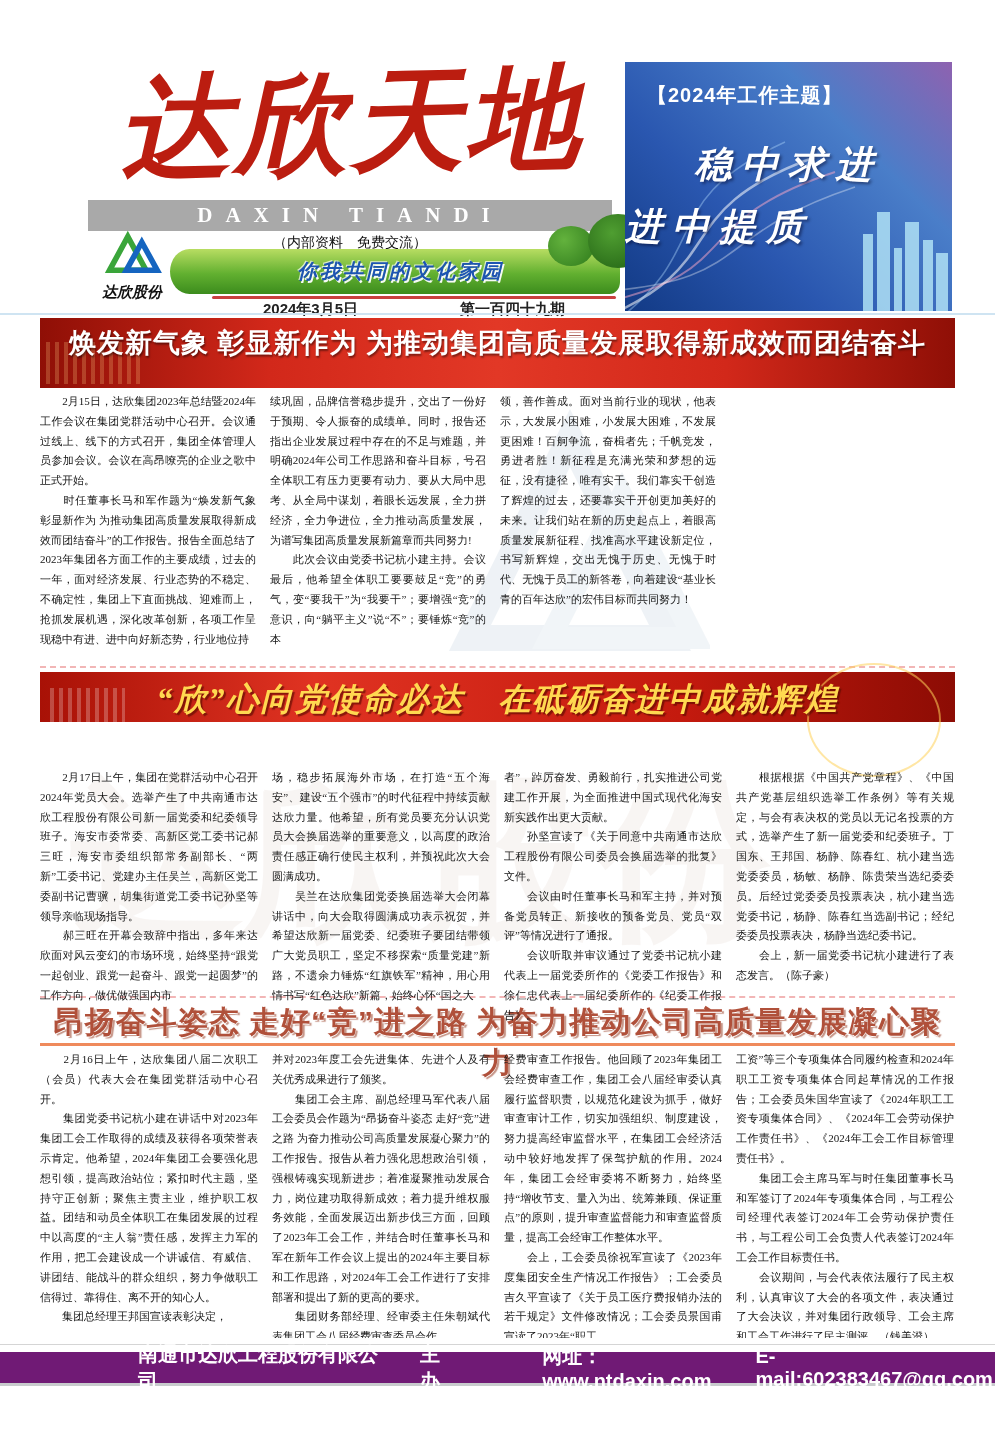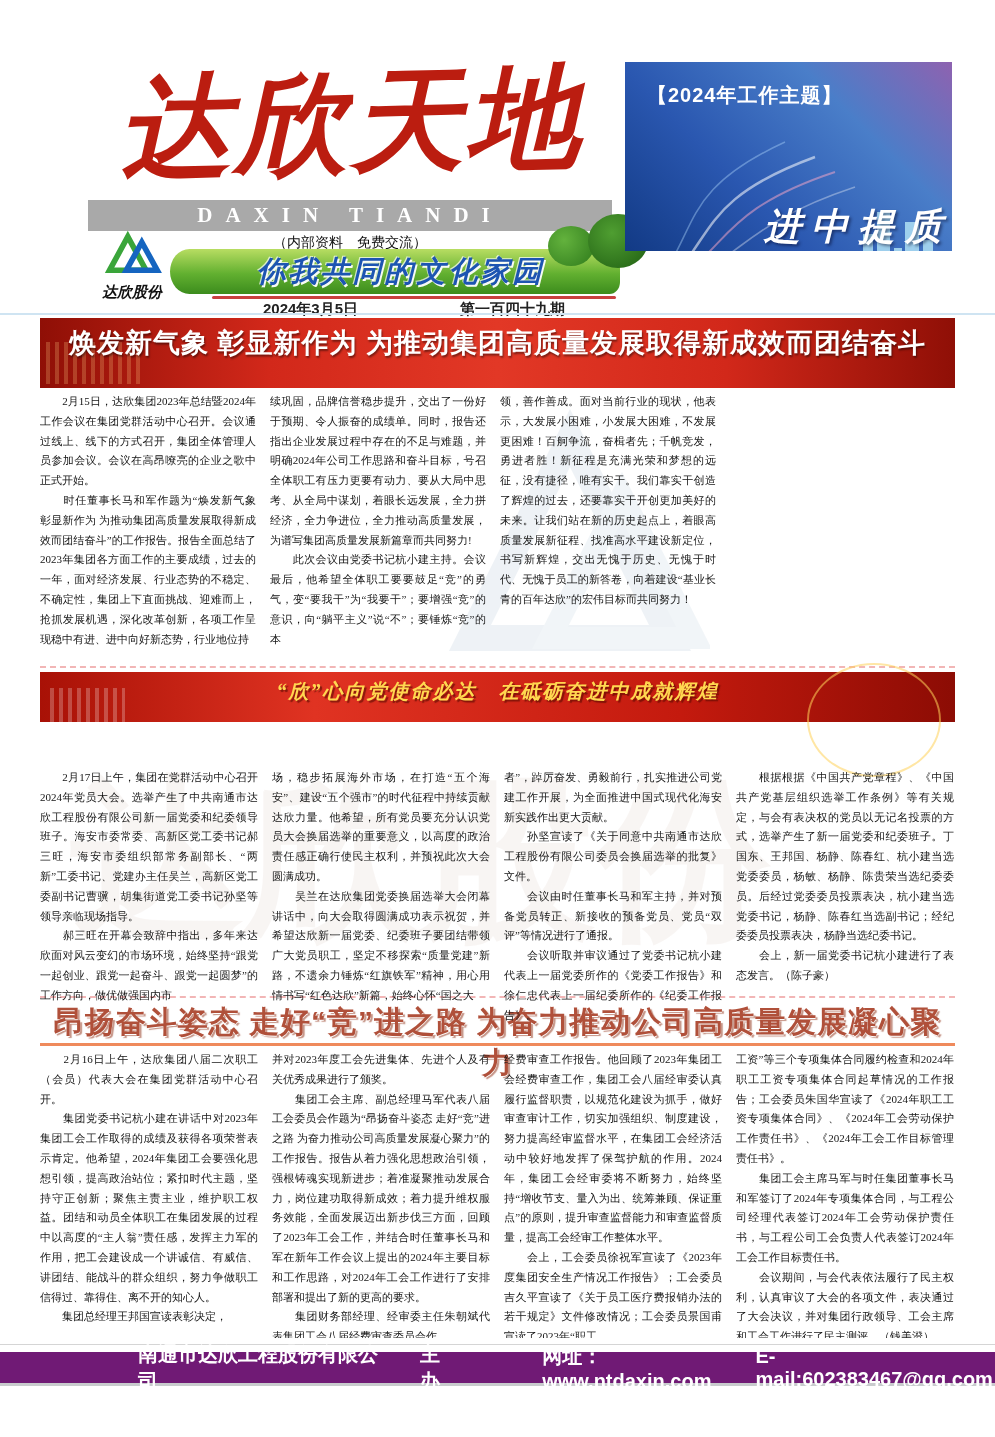--- a/index.html
+++ b/index.html
@@ -14,55 +14,55 @@
       color:#fff;font-family:"Liberation Serif",serif;font-weight:bold;font-size:21px;
       letter-spacing:13px;text-align:center;line-height:31px;}
   .neibu{position:absolute;left:88px;top:234px;width:524px;text-align:center;
       font-size:14px;color:#111;font-family:"Liberation Sans",sans-serif;}
   .logo{position:absolute;left:92px;top:226px;width:80px;text-align:center;}
   .logo-label{font-size:15px;font-weight:bold;font-style:italic;color:#111;margin-top:1px;}
   .culture{position:absolute;left:170px;top:249px;width:450px;height:45px;
       background:linear-gradient(180deg,#b8dd62,#62b030 55%,#3c8c1d);
       border-radius:26px 12px 14px 26px/30px 16px 16px 30px;
       display:flex;align-items:center;justify-content:center;}
-  .culture-text{font-size:29px;font-weight:bold;font-style:italic;color:#1d55b2;
+  .culture-text{font-size:20px;font-weight:bold;font-style:italic;color:#1d55b2;
       letter-spacing:3px;text-shadow:1.5px 1.5px 0 rgba(255,255,255,.95),-1px -1px 0 rgba(255,255,255,.7);margin-left:11px;}
   .tree{position:absolute;border-radius:50%;}
   .tree.t1{left:548px;top:226px;width:46px;height:40px;background:radial-gradient(circle at 35% 35%,#63b23d,#2e7a1b);}
   .tree.t2{left:588px;top:214px;width:60px;height:54px;background:radial-gradient(circle at 40% 35%,#4f9e31,#1f5e12);}
   .redline{position:absolute;left:212px;top:296px;width:404px;height:3px;background:#c94040;border-radius:2px;}
   .daterow{position:absolute;left:212px;top:300px;width:404px;display:flex;justify-content:space-around;
       font-size:15px;font-weight:bold;color:#222;font-family:"Liberation Sans",sans-serif;}
   
-  .theme{position:absolute;left:625px;top:62px;width:327px;height:189px;overflow:hidden;
+  .theme{position:absolute;left:625px;top:62px;width:327px;height:249px;overflow:hidden;
       background:linear-gradient(225deg,#8e62b0 0%,#4a7ec9 30%,#2a57b0 65%,#123a85 100%);}
   .theme-label{position:absolute;left:22px;top:20px;color:#fff;font-size:20px;font-weight:bold;
       font-family:"Liberation Sans",sans-serif;letter-spacing:1px;}
   .theme-l1{position:absolute;left:0;top:78px;width:100%;text-align:center;color:#fff;
       font-size:37px;font-weight:bold;font-style:italic;letter-spacing:10px;
       text-shadow:2px 2px 3px rgba(0,0,30,.45);}
-  .theme-l2{position:absolute;left:0;top:140px;width:100%;text-align:right;color:#fff;
+  .theme-l2{position:absolute;left:0;top:140px;width:100%;text-align:left;color:#fff;
       font-size:37px;font-weight:bold;font-style:italic;letter-spacing:10px;
       text-shadow:2px 2px 3px rgba(0,0,30,.45);}
   .theme svg{position:absolute;left:0;top:0;}
   .hdr-divider{position:absolute;left:0;top:313px;width:995px;height:2px;background:#cfe4f2;}
   
   .banner1{position:absolute;left:40px;top:318px;width:915px;height:70px;
       background:linear-gradient(90deg,#8f0f06,#d2281a 25%,#e23826 50%,#d2281a 75%,#8f0f06);}
   .banner1-title{position:absolute;left:0;top:7px;width:100%;text-align:center;color:#fff;
       font-size:27px;font-weight:bold;letter-spacing:1px;font-family:"Liberation Sans",sans-serif;
       text-shadow:1px 2px 2px rgba(0,0,0,.45);}
   .banner1-sub{position:absolute;right:78px;bottom:5px;color:#ffe23a;font-size:19px;font-weight:bold;
       font-family:"Liberation Sans",sans-serif;text-shadow:1px 1px 1px rgba(0,0,0,.4);}
   .deco-city{position:absolute;left:6px;bottom:4px;width:95px;height:42px;opacity:.45;
       background:repeating-linear-gradient(90deg,rgba(255,205,130,.55) 0 4px,transparent 4px 9px);}
   .banner2{position:absolute;left:40px;top:672px;width:915px;height:50px;
       background:linear-gradient(90deg,#a81106,#e03322 30%,#c41a0e 70%,#8c0c04);}
   .banner2-title{position:absolute;left:0;top:6px;width:100%;text-align:center;color:#ffd850;
-      font-size:20px;font-weight:bold;font-style:italic;letter-spacing:2px;
+      font-size:32px;font-weight:bold;font-style:italic;letter-spacing:2px;
       text-shadow:2px 2px 1px rgba(90,10,0,.65);}
   .deco-city2{position:absolute;left:10px;bottom:0;width:75px;height:34px;opacity:.4;
       background:repeating-linear-gradient(90deg,rgba(255,255,255,.6) 0 4px,transparent 4px 9px);}
   .deco-arc{position:absolute;right:14px;bottom:-55px;width:130px;height:110px;border-radius:50%;
       border:2px solid rgba(255,210,90,.55);}
   
   .headline3{position:absolute;left:40px;top:1002px;width:915px;text-align:center;
       font-size:30px;font-weight:bold;letter-spacing:1px;color:#b0503a;
       font-family:"Liberation Sans",sans-serif;
       text-shadow:0 1px 0 #ffffff,2px 2px 1px rgba(150,60,35,.55);}
@@ -159,20 +159,21 @@
       <g fill="rgba(175,224,245,.85)">
         <rect x="238" y="172" width="10" height="77"></rect>
         <rect x="252" y="150" width="13" height="99"></rect>
         <rect x="269" y="186" width="8" height="63"></rect>
         <rect x="280" y="160" width="14" height="89"></rect>
         <rect x="298" y="178" width="10" height="71"></rect>
         <rect x="311" y="191" width="12" height="58"></rect>
       </g>
     </svg>
     <div class="theme-label">【2024年工作主题】</div>
+    <div class="theme-l1">稳中求进</div>
     <div class="theme-l2">进中提质</div>
   </div>
 
   <div class="hdr-divider"></div>
 
   <div class="banner1">
     <div class="deco-city"></div>
     <div class="banner1-title">焕发新气象  彰显新作为  为推动集团高质量发展取得新成效而团结奋斗</div>
   </div>
 

